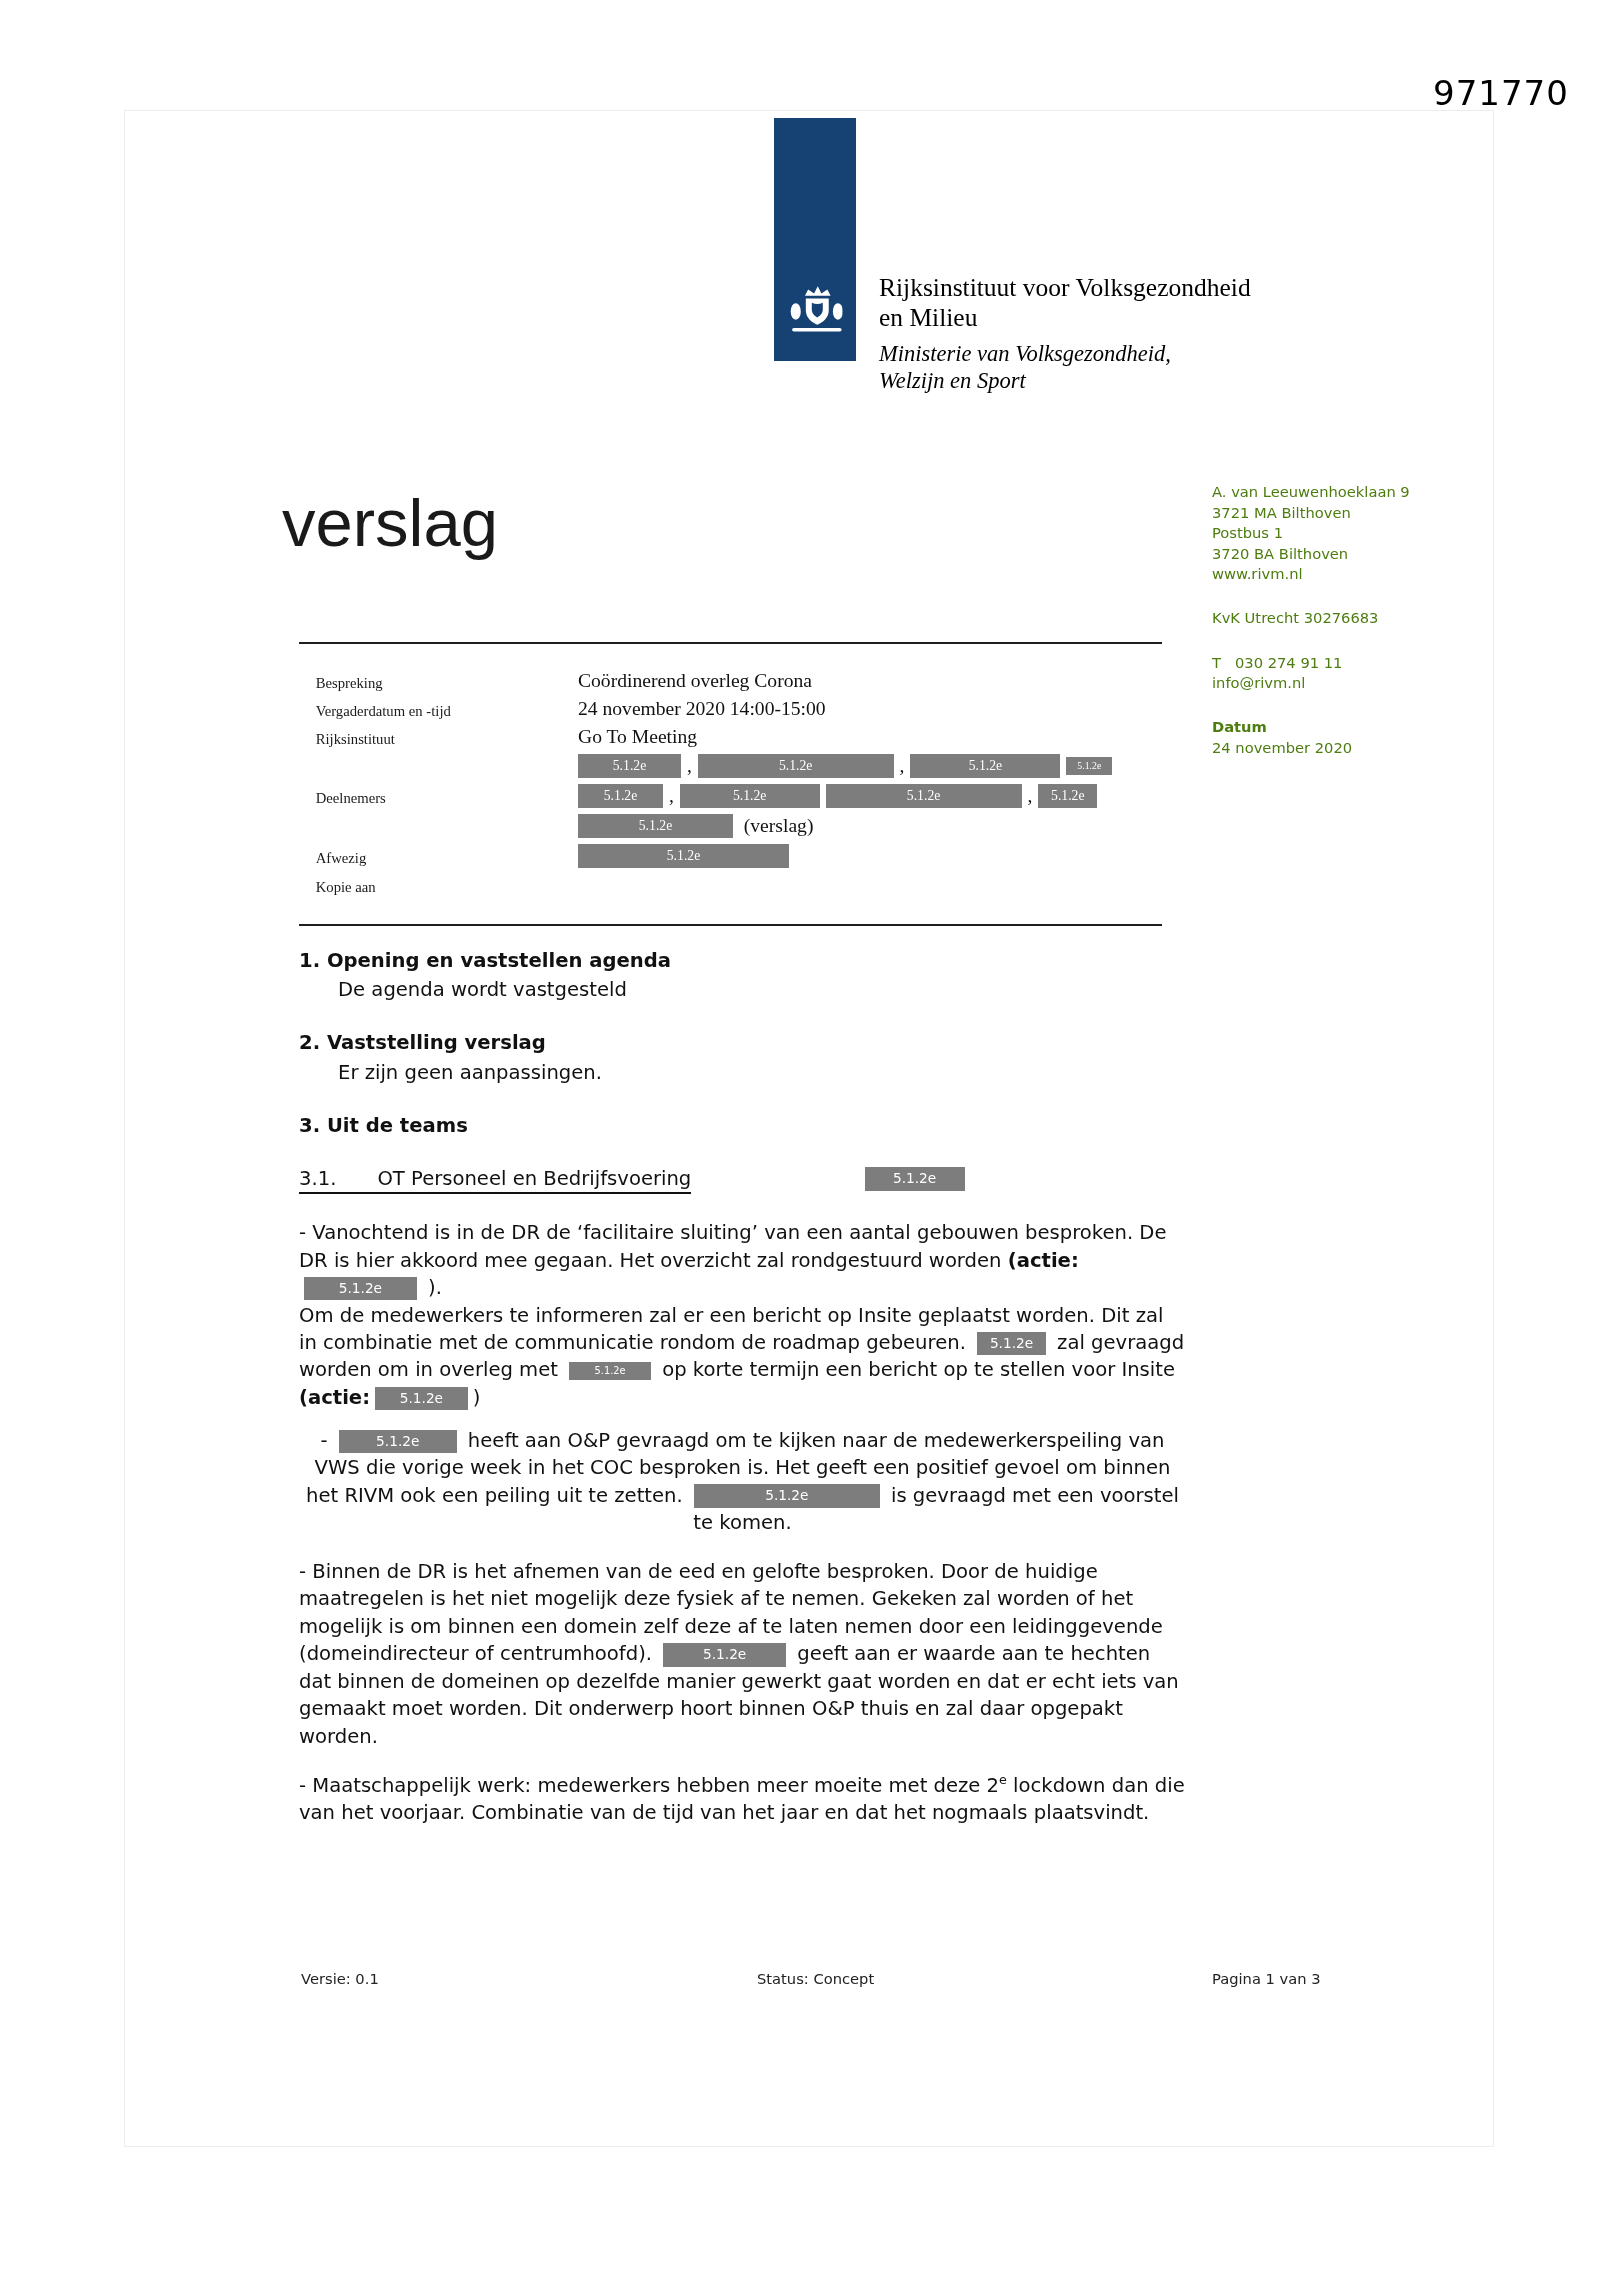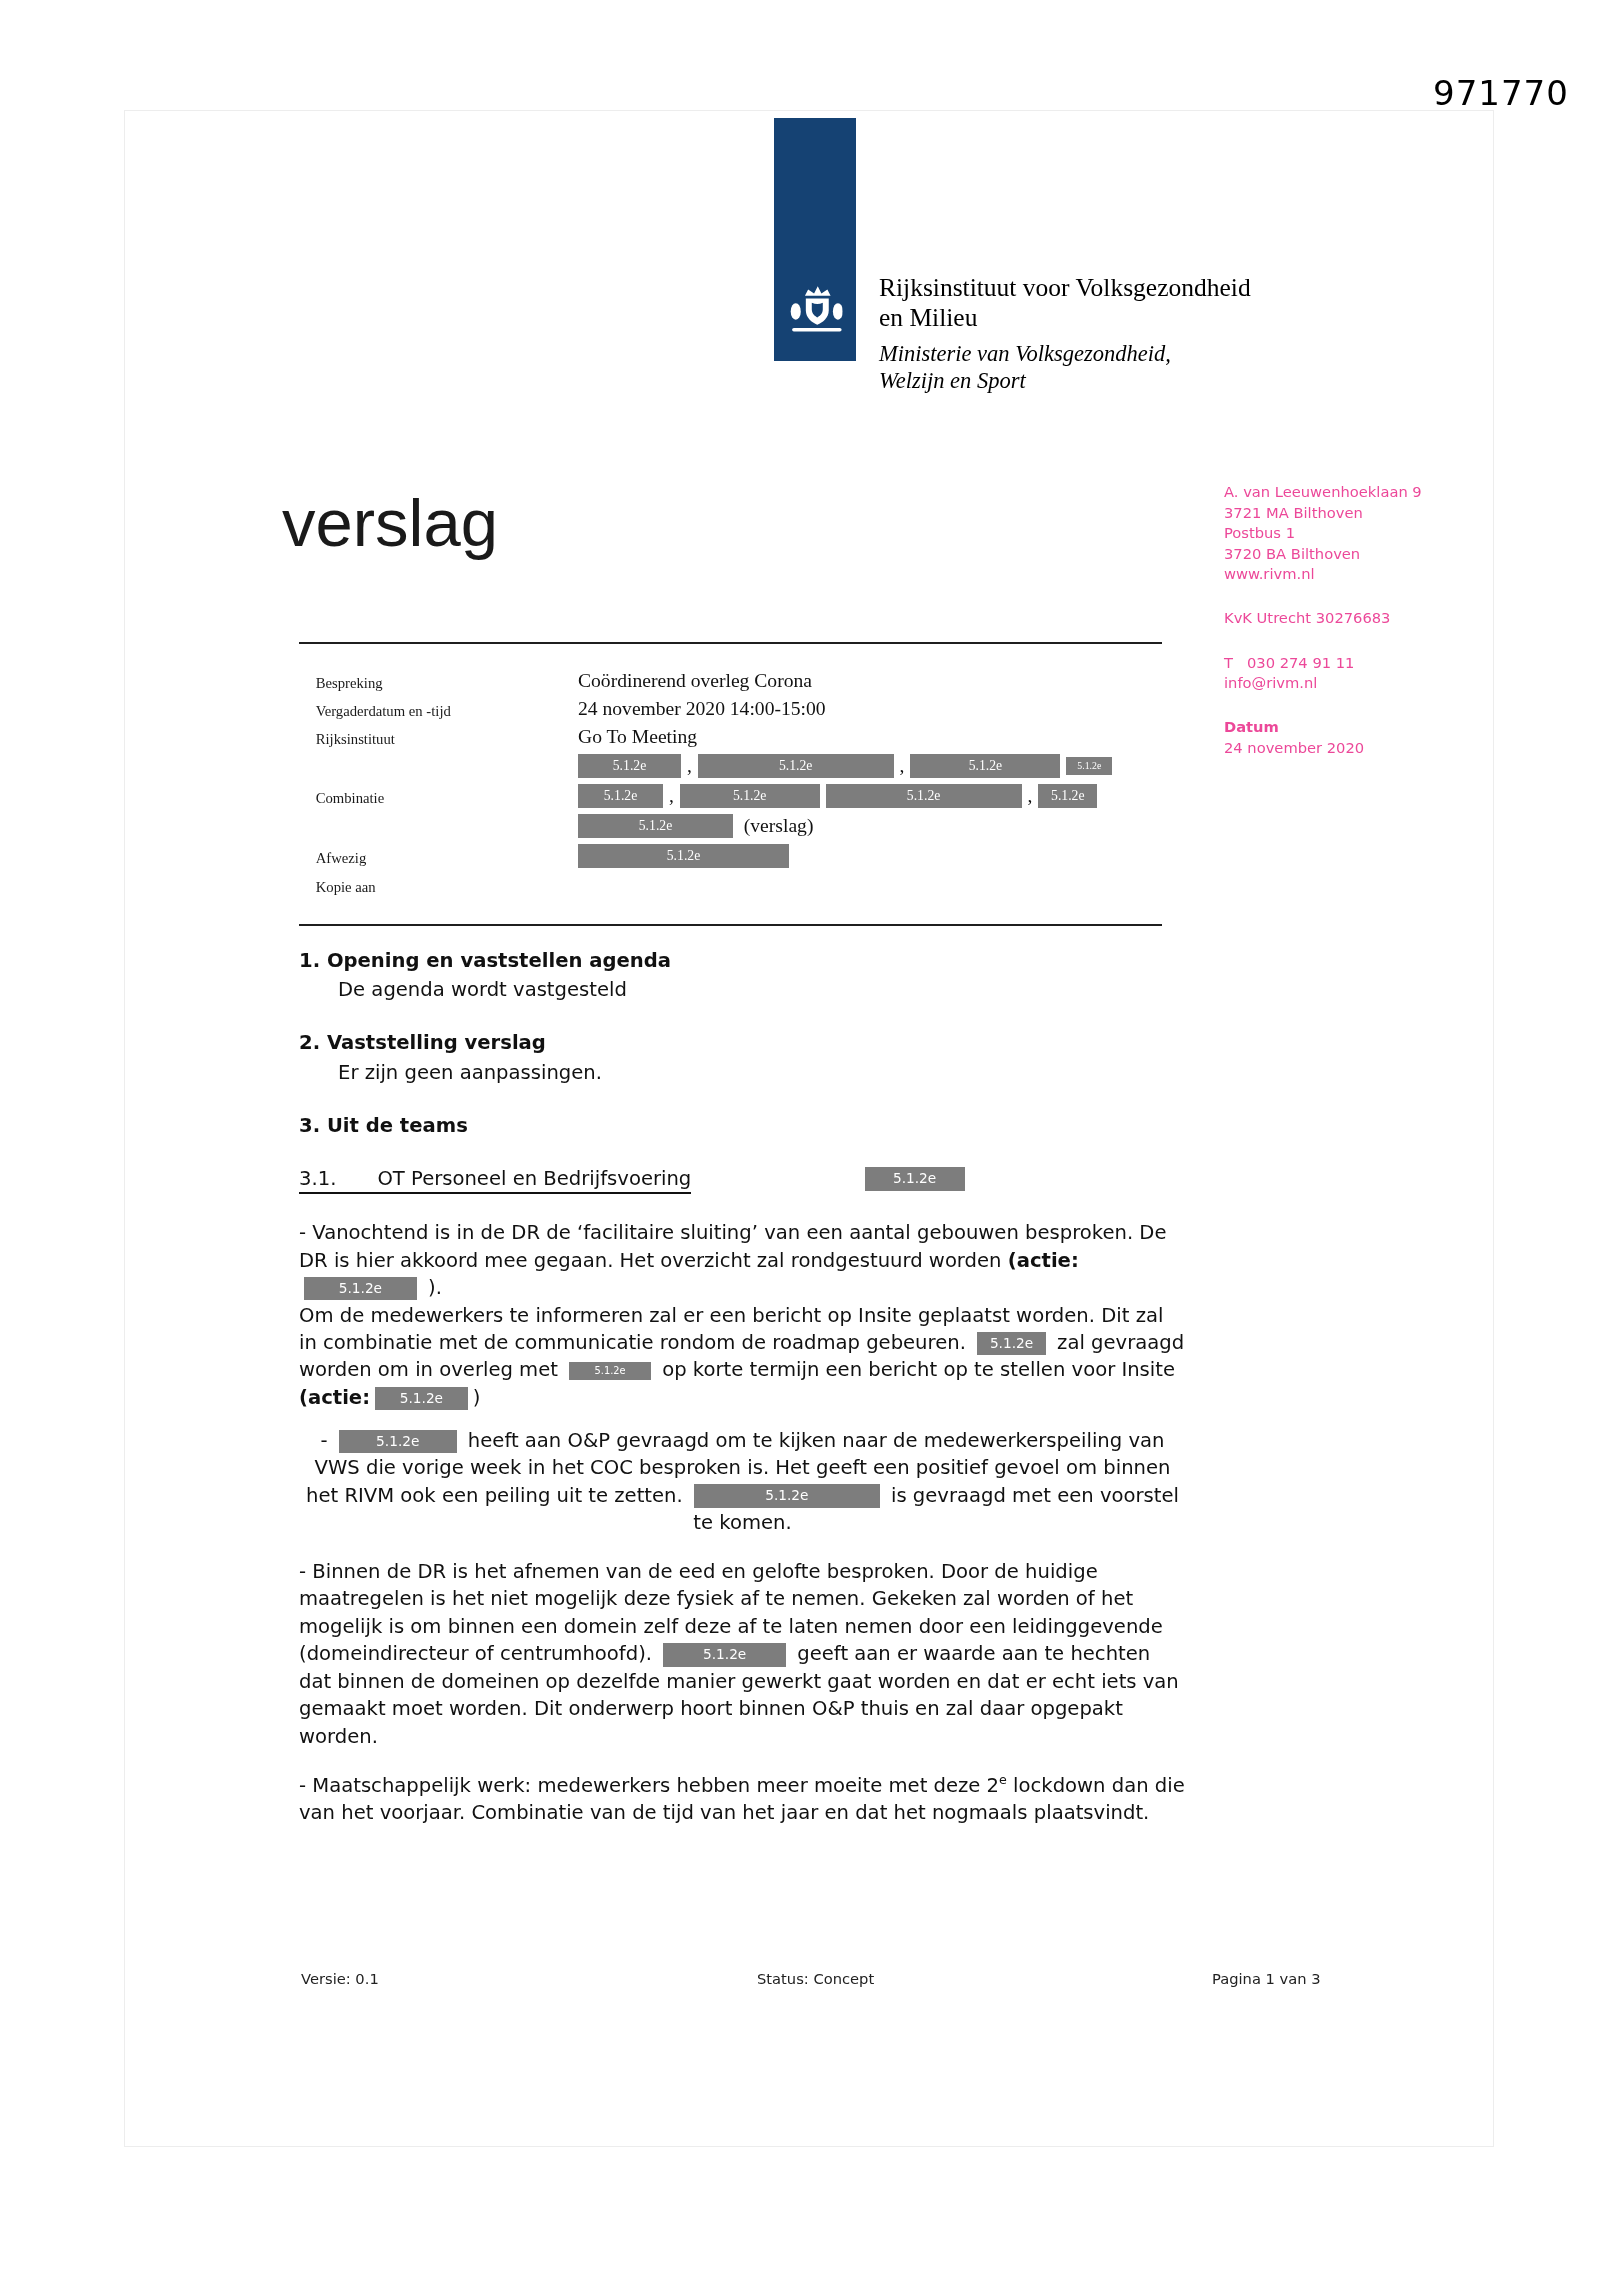--- a/index.html
+++ b/index.html
@@ -12,21 +12,21 @@
 
   .banner { position:absolute; left:774px; top:118px; width:82px; height:243px; background:#154273; }
   .banner svg { position:absolute; left:50%; bottom:21.6px; transform:translateX(-50%); }
   .logo-text { position:absolute; left:879px; top:273px; }
   .org { font-family:"Liberation Serif","DejaVu Serif",serif; font-size:25.5px; line-height:30px; color:#000; }
   .ministry { font-family:"Liberation Serif","DejaVu Serif",serif; font-style:italic; font-size:22.5px; line-height:27.4px; color:#000; }
   .m-first { margin-top:6.9px; }
 
   .doc-title { position:absolute; left:282px; top:484px; font-size:67px; font-weight:400; color:#1a1a1a; font-family:"Liberation Sans",sans-serif; }
 
-  .contact { position:absolute; left:1212px; top:482px; width:333px; font-size:14.7px; line-height:20.6px; color:#ec4899;margin-left:12px; }
+  .contact { position:absolute; left:1212px; top:482px; width:333px; font-size:14.7px; line-height:20.6px; color:#4d7c0f; }
   .gap24 { height:23.5px; }
   .bold { font-weight:bold; }
   .pre { white-space:pre; }
 
   .rule { position:absolute; left:299px; width:863px; border-top:2.9px solid #1f1f1f; }
   .rule1 { top:642px; }
   .rule2 { top:924px; }
 
   .meta { position:absolute; left:299px; top:667px; width:882px; }
   .mrow { display:flex; align-items:center; min-height:28px;font-family:Liberation Serif, serif; }
@@ -119,21 +119,21 @@
     </div>
     <div class="mrow">
       <div class="mlabel">Vergaderdatum en -tijd</div>
       <div class="mvalue">24 november 2020 14:00-15:00</div>
     </div>
     <div class="mrow">
       <div class="mlabel">Rijksinstituut</div>
       <div class="mvalue">Go To Meeting</div>
     </div>
     <div class="mrow">
-      <div class="mlabel">Combinatie</div>
+      <div class="mlabel">Deelnemers</div>
       <div class="mvalue">
         <div class="dline">
           <span class="redact rw105">5.1.2e</span>
           <span class="dcomma">,</span>
           <span class="redact rw200">5.1.2e</span>
           <span class="dcomma">,</span>
           <span class="redact rw153">5.1.2e</span>
           <span class="redact sm rw47">5.1.2e</span>
         </div>
         <div class="dline">

